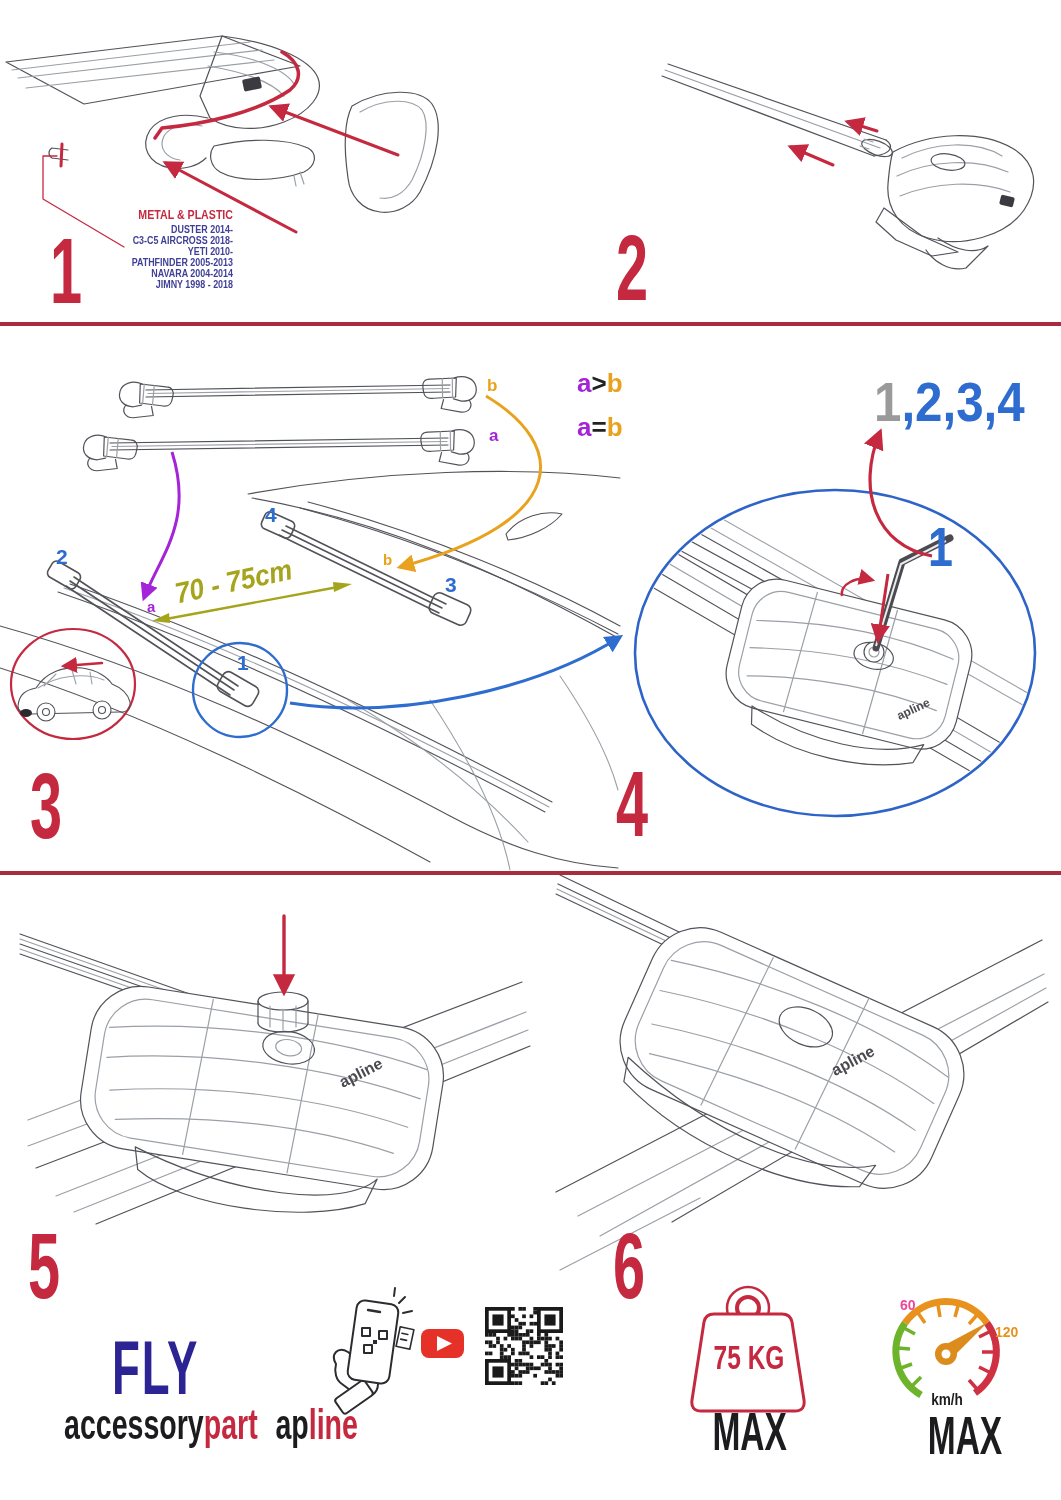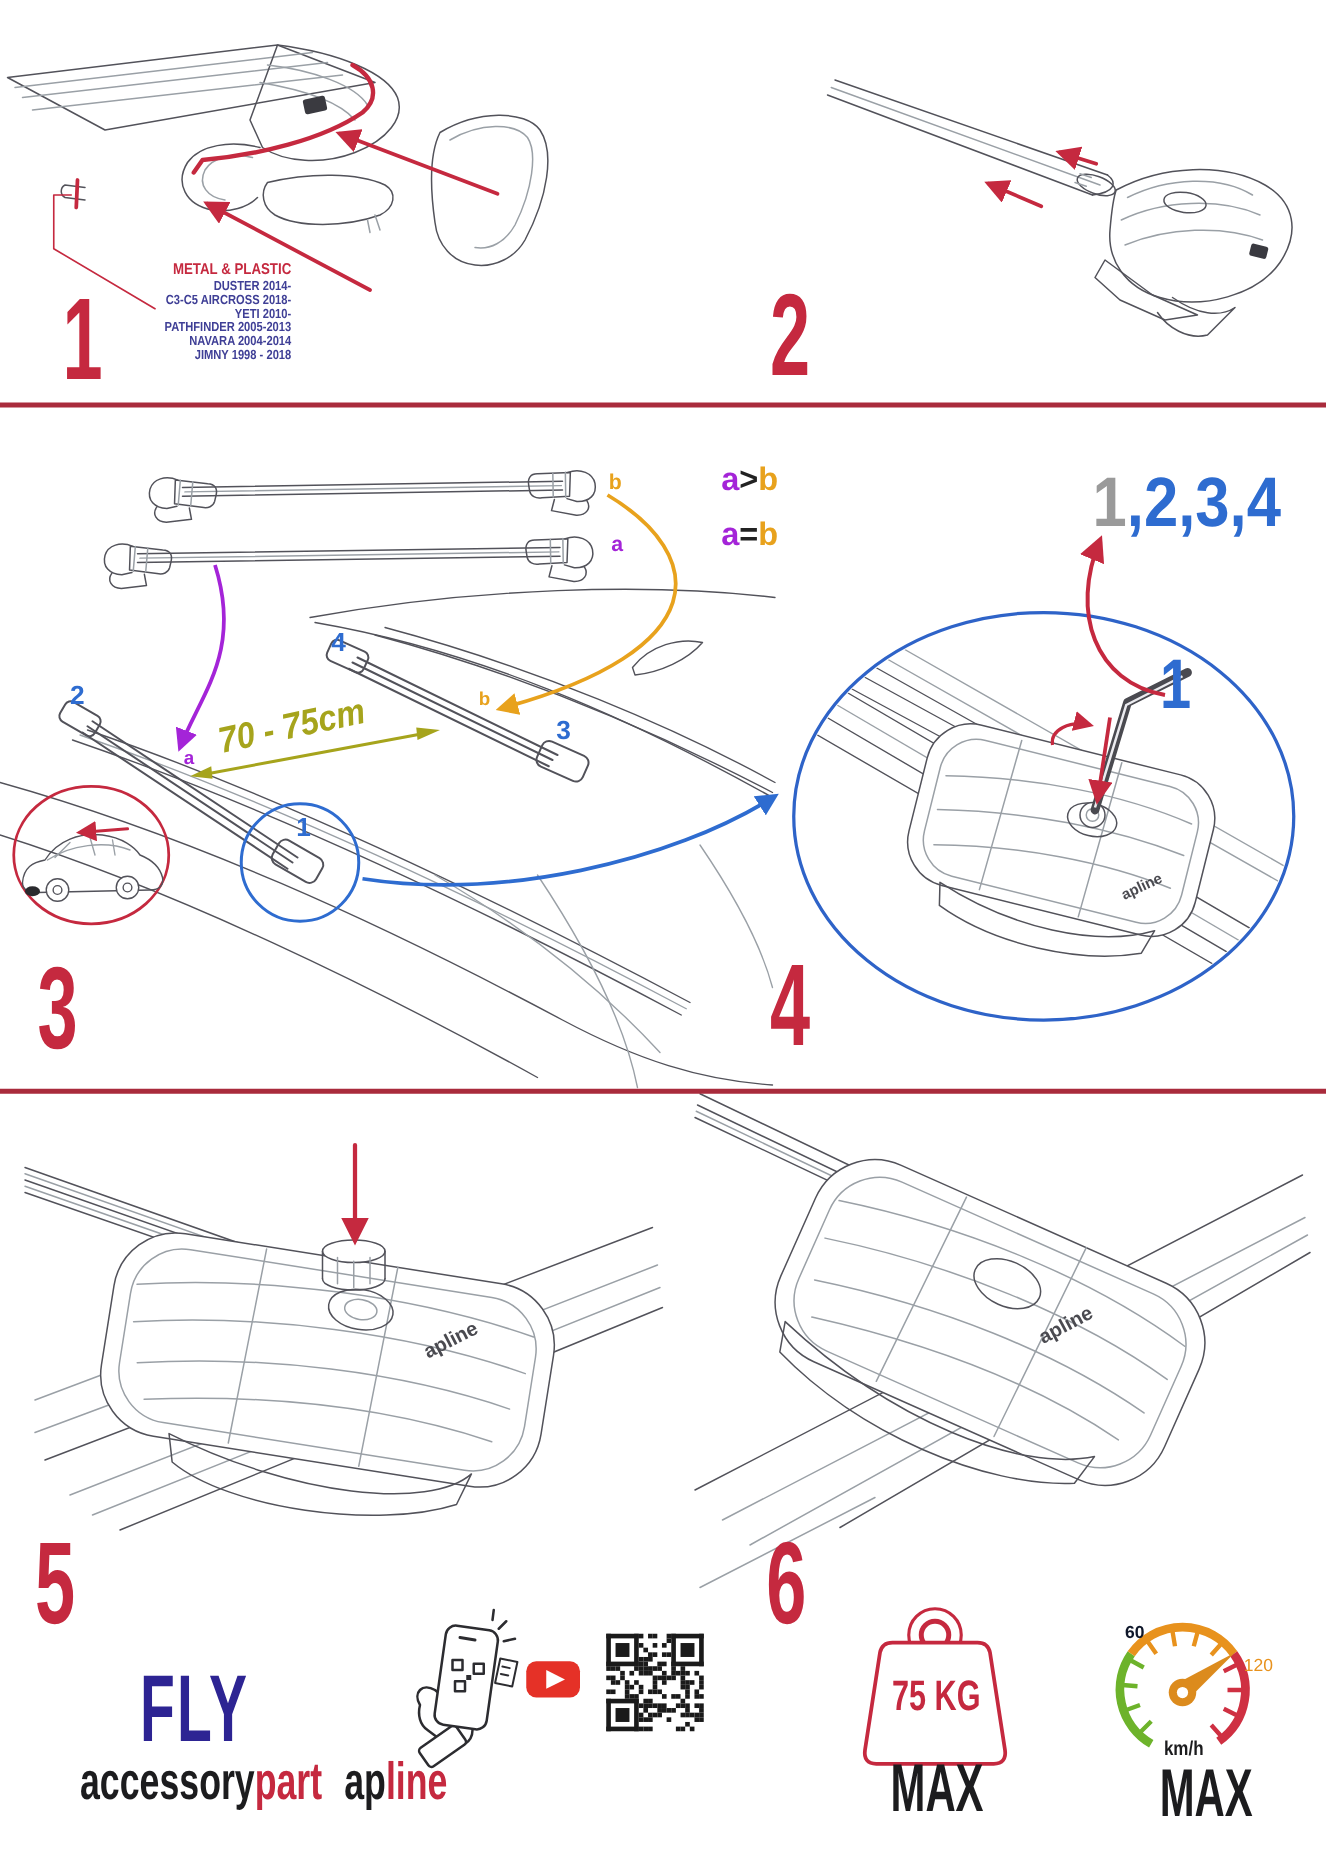--- a/index.html
+++ b/index.html
@@ -453,18 +453,18 @@
 
   <div class="abs" style="left:112px;top:1330px;color:#2d2493;font-weight:700;font-size:76px;line-height:1;letter-spacing:3px;transform:scaleX(.6);transform-origin:0 0">FLY</div>
 
   <div class="abs" style="left:64px;top:1404px;font-weight:700;font-size:42px;line-height:1;transform:scaleX(.68);transform-origin:0 0">
     <span style="color:#1c1c1e">accessory</span><span style="color:#c5293f">part</span><span style="display:inline-block;width:26px"></span><span style="color:#1c1c1e">ap</span><span style="color:#c5293f">line</span>
   </div>
 
   <div class="abs" style="left:690px;top:1340px;width:118px;text-align:center;color:#c5293f;font-weight:700;font-size:34px;line-height:1;transform:scaleX(.72);transform-origin:50% 0">75 KG</div>
   <div class="abs" style="left:690px;top:1404px;width:118px;text-align:center;color:#1c1c1e;font-weight:700;font-size:54px;line-height:1;transform:scaleX(.62);transform-origin:50% 0">MAX</div>
 
-  <div class="abs" style="left:900px;top:1297px;color:#0f172a;font-weight:700;font-size:14px">60</div>
-  <div class="abs" style="left:995px;top:1324px;color:#e8921d;font-weight:400;font-size:14px">120</div>
+  <div class="abs" style="left:900px;top:1297px;color:#ec4899;font-weight:700;font-size:14px">60</div>
+  <div class="abs" style="left:995px;top:1324px;color:#e8921d;font-weight:700;font-size:14px">120</div>
   <div class="abs" style="left:916px;top:1391px;width:62px;text-align:center;color:#1c1c1e;font-weight:700;font-size:16px;transform:scaleX(.85);transform-origin:50% 0">km/h</div>
   <div class="abs" style="left:916px;top:1408px;width:62px;text-align:center;color:#1c1c1e;font-weight:700;font-size:54px;line-height:1;transform:scaleX(.62);transform-origin:50% 0">MAX</div>
 
 </div>
 
 </body></html>

